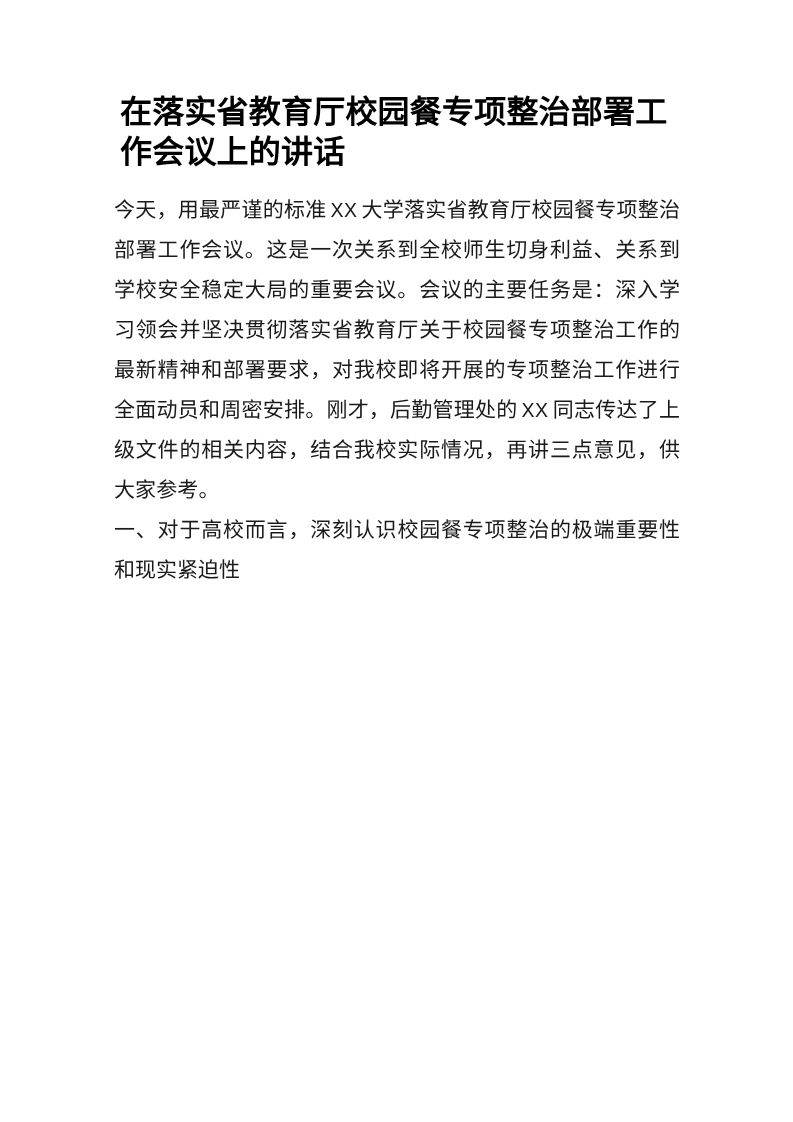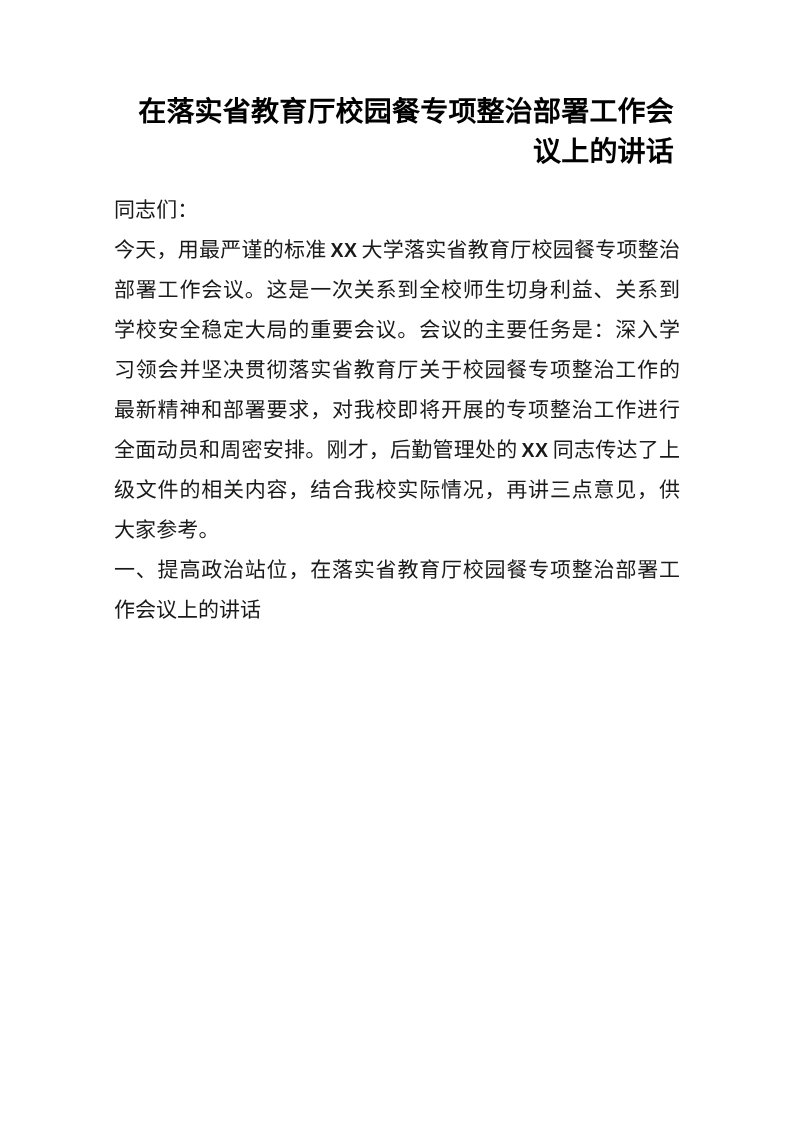--- a/index.html
+++ b/index.html
@@ -19,44 +19,44 @@
   }
   .doc-body {
     position: absolute;
     left: 114px;
     top: 92px;
     width: 566px;
   }
   .doc-title {
     font-family: "Liberation Serif", "DejaVu Serif", serif;
     font-weight: bold;
-    font-size: 28px;
+    font-size: 32px;
     line-height: 40px;
     color: #000000;
-    text-align: right;
+    text-align: left;
     letter-spacing: 0.2px;
     margin: 0 0 18px 0;
     padding: 0 6px;
   }
   .para {
     font-family: "Liberation Serif", "DejaVu Serif", serif;
     font-size: 21px;
     line-height: 40px;
     color: #1a1a1a;
     text-align: justify;
     text-justify: inter-character;
     text-align-last: left;
     margin: 0;
     padding: 0;
     letter-spacing: 0.1px;
     word-break: break-all;
   }
   .ph {
     font-family: "Liberation Sans", "DejaVu Sans", sans-serif;
-    font-weight: bold;
+    font-weight: normal;
     font-size: 19.5px;
     letter-spacing: 0.5px;
     padding: 0 4px;
   }
   .section-head {
     font-family: "Liberation Serif", "DejaVu Serif", serif;
     font-size: 21px;
     line-height: 40px;
     color: #1a1a1a;
     text-align: justify;
@@ -66,21 +66,20 @@
   }
 </style>
 </head>
 <body>
 
 <div class="page">
   <div class="doc-body">
 
     <h1 class="doc-title">在落实省教育厅校园餐专项整治部署工作会议上的讲话</h1>
 
-    <p class="para">同志们：</p>
 
     <div id="blocks">
         <p class="para"><span>今天，用最严谨的标准</span><span class="ph">XX</span><span>大学落实省教育厅校园餐专项整治部署工作会议。这是一次关系到全校师生切身利益、关系到学校安全稳定大局的重要会议。会议的主要任务是：深入学习领会并坚决贯彻落实省教育厅关于校园餐专项整治工作的最新精神和部署要求，对我校即将开展的专项整治工作进行全面动员和周密安排。刚才，后勤管理处的</span><span class="ph">XX</span><span>同志传达了上级文件的相关内容，结合我校实际情况，再讲三点意见，供大家参考。</span></p>
-        <p class="section-head"><span>一、提高政治站位，在落实省教育厅校园餐专项整治部署工作会议上的讲话</span></p>
+        <p class="section-head"><span>一、对于高校而言，深刻认识校园餐专项整治的极端重要性和现实紧迫性</span></p>
       </div>
 
   </div>
 </div>
 
 </body></html>

